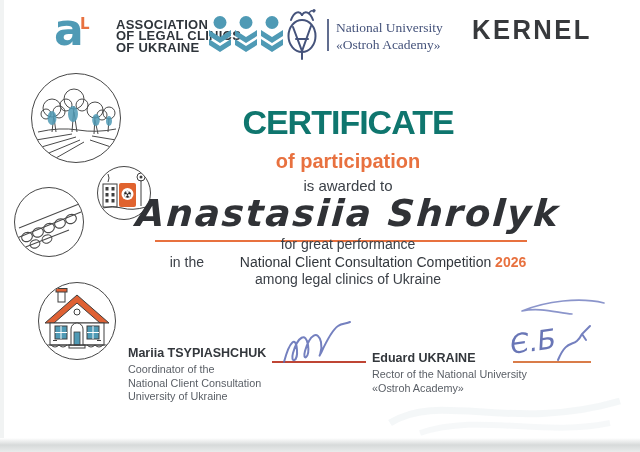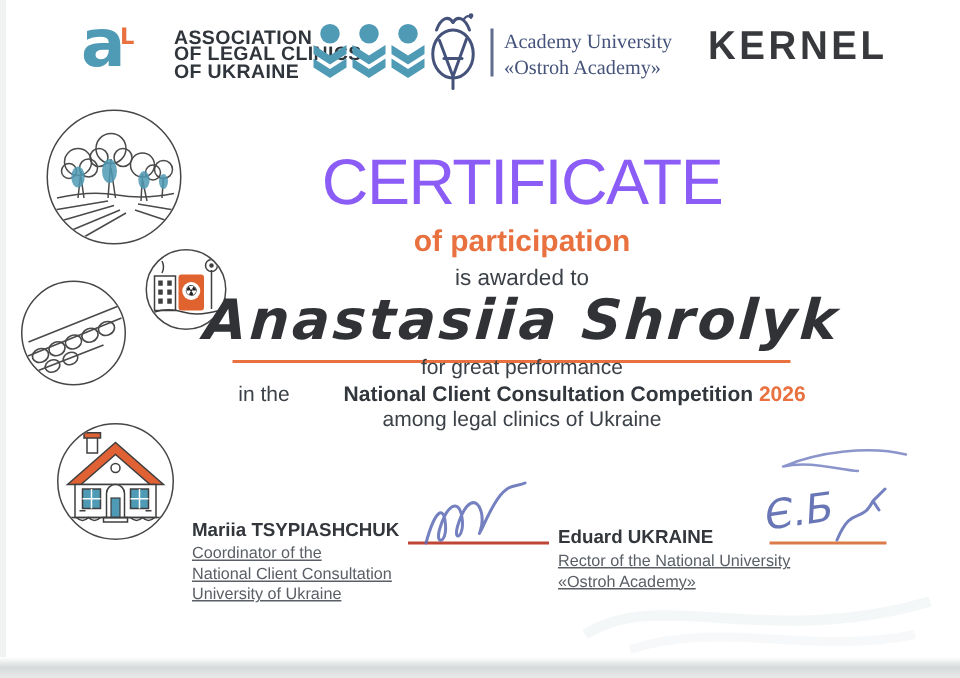--- a/index.html
+++ b/index.html
@@ -28,33 +28,33 @@
   
   .circ{border:1.3px solid #474747;border-radius:50%;background:#fff;box-sizing:border-box;overflow:hidden;}
   .c1{left:31px;top:73px;width:90px;height:90px;}
   .c2{left:14px;top:187px;width:70px;height:70px;}
   .c3{left:97px;top:166px;width:54px;height:54px;}
   .c4{left:38px;top:282px;width:78px;height:78px;}
   .circ svg{display:block;}
 
   
   .center-col{left:56px;width:584px;text-align:center;}
-  .title{top:100px;font-size:43px;line-height:44px;font-weight:400;color:#8b5cf6;letter-spacing:-1px;}
+  .title{top:100px;font-size:34px;line-height:44px;font-weight:700;color:#0f766e;letter-spacing:-1px;}
   .subtitle{top:146px;font-size:20px;line-height:30px;font-weight:700;color:#e8713f;}
   .awarded{top:177px;font-size:15px;color:#3c4148;}
   .recipient{top:192px;font-size:37px;color:#303236;font-weight:700;font-style:italic;
              font-family:"DejaVu Sans",sans-serif;letter-spacing:2px;transform:skewX(-4deg);}
   .name-line{left:155px;top:240px;width:372px;height:2px;background:#e8713f;}
   .statement{top:236px;font-size:14px;line-height:17.5px;color:#3c4148;}
-  .statement .b{font-weight:700;color:#32373d;padding-left:32px;}
+  .statement .b{font-weight:400;color:#32373d;padding-left:32px;}
   .statement .yr{font-weight:700;color:#e8713f;text-align:right;}
 
   
   .sig-name{font-size:12.5px;font-weight:700;color:#33373c;}
-  .sig-role{font-size:10.8px;line-height:13.5px;color:#5a5f66;margin-top:3px;text-decoration:underline;}
+  .sig-role{font-size:10.8px;line-height:13.5px;color:#5a5f66;margin-top:3px;}
   .sig-left{left:128px;top:346px;}
   .sig-right{left:372px;top:351px;}
   .line-left{left:272px;top:361px;width:94px;height:2px;background:#bf4534;}
   .line-right{left:513px;top:361px;width:78px;height:2px;background:#d97c49;}
   .sig-right-text{left:510px;top:326px;font-size:27px;font-style:italic;
                   color:rgba(84,99,172,.88);transform:rotate(-8deg);
                   font-family:"DejaVu Sans",sans-serif;}
   .ink{stroke:rgba(92,106,180,.85);stroke-width:2;fill:none;stroke-linecap:round;}
 
   
@@ -101,21 +101,21 @@
       <path d="M13,32 h12"></path>
       <path d="M8,13 C11,5 16,3 19,8"></path>
       <path d="M30,13 C27,5 22,3 19,8"></path>
       <path d="M19,45 v7"></path>
       <path d="M26,6 q3,-4 5,-1" stroke-width="1.4"></path>
     </g>
     <circle cx="31" cy="3.5" r="1.6" fill="#45537b"></circle>
   </svg>
   <div class="abs univ-divider"></div>
   <div class="abs univ-text">
-    <div>Academy University</div>
+    <div>National University</div>
     <div>«Ostroh Academy»</div>
   </div>
 
   <div class="abs kernel">KERNEL</div>
 
   <div class="abs circ c1">
     <svg width="88" height="88" viewBox="0 0 88 88">
       <g stroke="#4a4a4a" stroke-width="1" fill="none">
         <path d="M6,58 Q28,53 46,56 T84,55"></path>
         <path d="M4,66 L40,60 M6,74 L44,63 M12,81 L48,66 M24,84 L52,68 M60,62 L84,66 M58,66 L82,74"></path>

